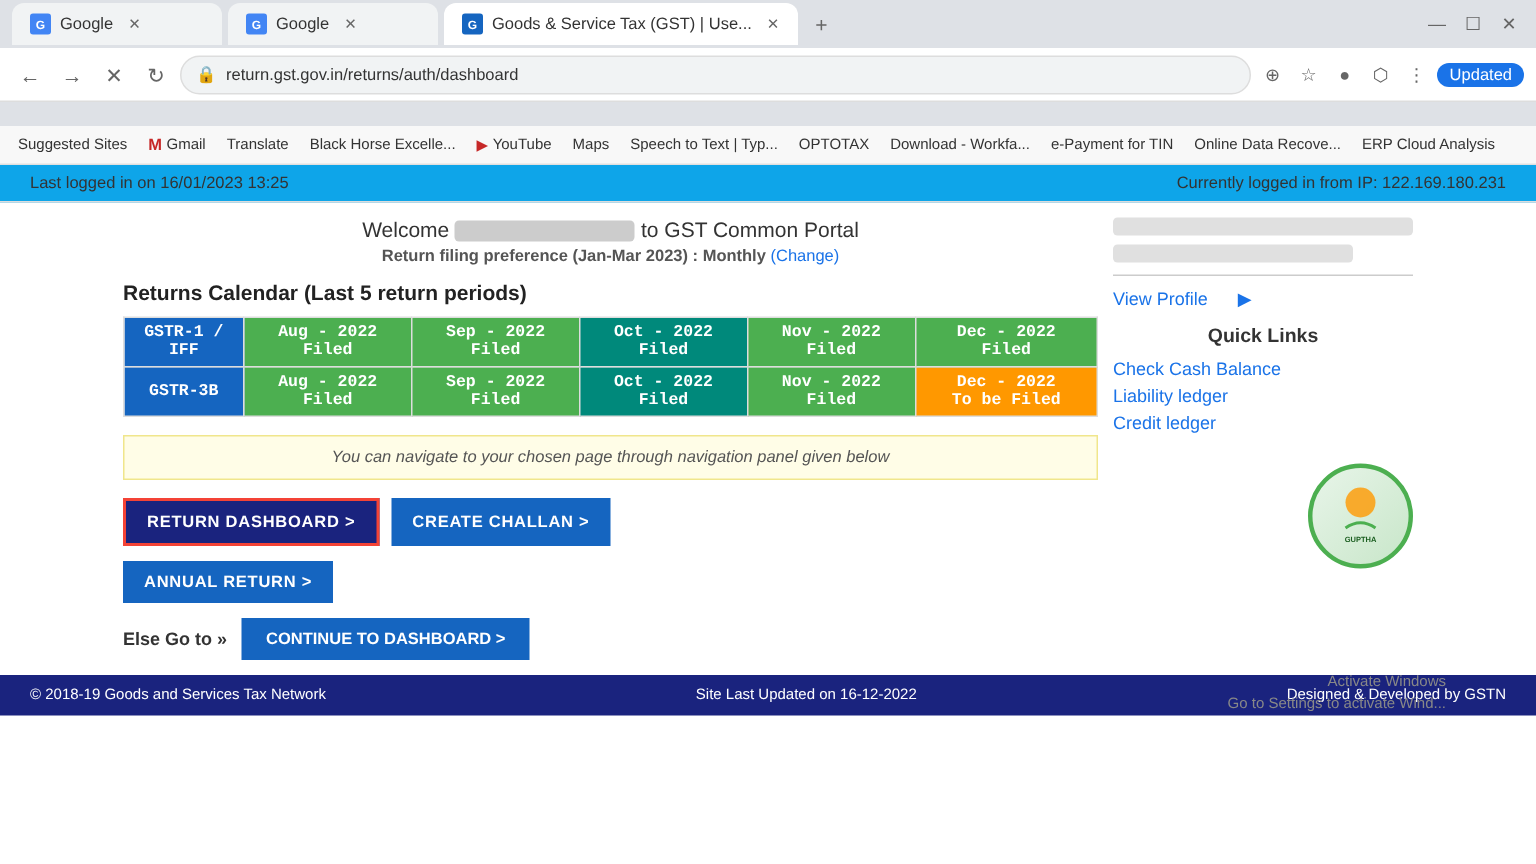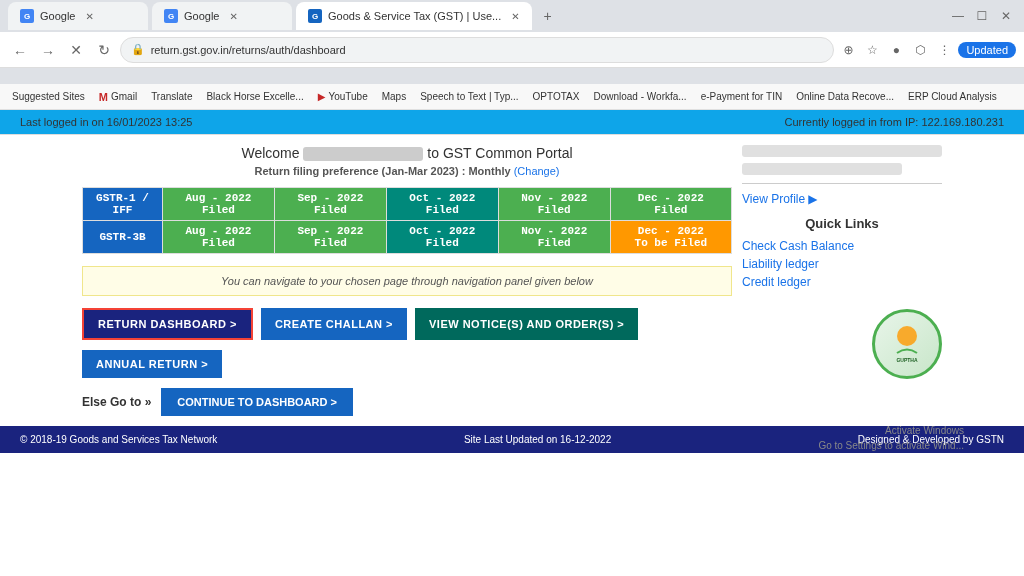--- a/index.html
+++ b/index.html
@@ -62,21 +62,21 @@
 
     .else-goto { display: flex; align-items: center; gap: 10px; margin-top: 8px; }
     .else-text { font-size: 12px; color: #333; font-weight: bold; }
     .btn-continue { background: #1565c0; color: white; padding: 8px 16px; font-size: 11px; font-weight: bold; border: none; cursor: pointer; text-transform: uppercase; }
 
     
     .right-panel { position: absolute; right: 0; top: 0; width: 200px; }
     .profile-blurred { background: #e0e0e0; height: 12px; border-radius: 3px; margin-bottom: 6px; }
     .profile-blurred2 { background: #e0e0e0; height: 12px; border-radius: 3px; width: 80%; margin-bottom: 8px; }
     .profile-divider { border-top: 1px solid #ccc; margin-bottom: 8px; }
-    .view-profile { color: #1a73e8; font-size: 12px; text-decoration: none; display: flex; gap: 3px; margin-bottom: 10px; }
+    .view-profile { color: #1a73e8; font-size: 12px; text-decoration: none; display: flex; gap: 20px; margin-bottom: 10px; }
     .quick-links-title { font-weight: bold; font-size: 13px; color: #333; margin-bottom: 8px; text-align: center; }
     .quick-link { color: #1a73e8; font-size: 12px; display: block; margin-bottom: 4px; text-decoration: none; }
     .guptha-logo-circle { width: 70px; height: 70px; border-radius: 50%; background: linear-gradient(135deg, #e8f5e9, #c8e6c9); border: 3px solid #4caf50; display: flex; align-items: center; justify-content: center; font-size: 8px; color: #1b5e20; text-align: center; font-weight: bold; }
 
     
     .footer { background: #1a237e; color: white; padding: 8px 20px; display: flex; justify-content: space-between; align-items: center; font-size: 10px; }
     .main-left { flex: 1; }
 
     .content-wrapper { position: relative; }
   </style>
@@ -187,20 +187,21 @@
             <span class="blurred">&nbsp;&nbsp;&nbsp;&nbsp;&nbsp;&nbsp;&nbsp;&nbsp;&nbsp;&nbsp;&nbsp;&nbsp;</span>
             <span>to GST Common Portal</span>
           </div>
           <div class="return-pref">
             <strong>Return filing preference (Jan-Mar 2023) : Monthly</strong>
             <a href="#">(Change)</a>
           </div>
         </div>
 
         <div class="returns-calendar">
+          <div class="calendar-title">Returns Calendar (Last 5 return periods)</div>
           <table class="calendar-table">
             <tbody>
 
               <tr>
                 <td class="row-header">GSTR-1 / IFF</td>
                 <td class="calendar-cell cell-green">
                   <div>Aug - 2022</div>
                   <div>Filed</div>
                 </td>
                 <td class="calendar-cell cell-green">
@@ -246,21 +247,20 @@
               </tr>
             </tbody>
           </table>
         </div>
 
         <div class="nav-info">You can navigate to your chosen page through navigation panel given below</div>
 
         <div class="action-buttons">
           <button class="btn btn-dark">RETURN DASHBOARD &gt;</button>
           <button class="btn btn-blue">CREATE CHALLAN &gt;</button>
-          <button class="btn btn-teal">VIEW NOTICE(S) AND ORDER(S) &gt;</button>
         </div>
         <div class="action-buttons">
           <button class="btn btn-outline">ANNUAL RETURN &gt;</button>
         </div>
 
         <div class="else-goto">
           <span class="else-text">Else Go to »</span>
           <button class="btn-continue">CONTINUE TO DASHBOARD &gt;</button>
         </div>
       </div>

